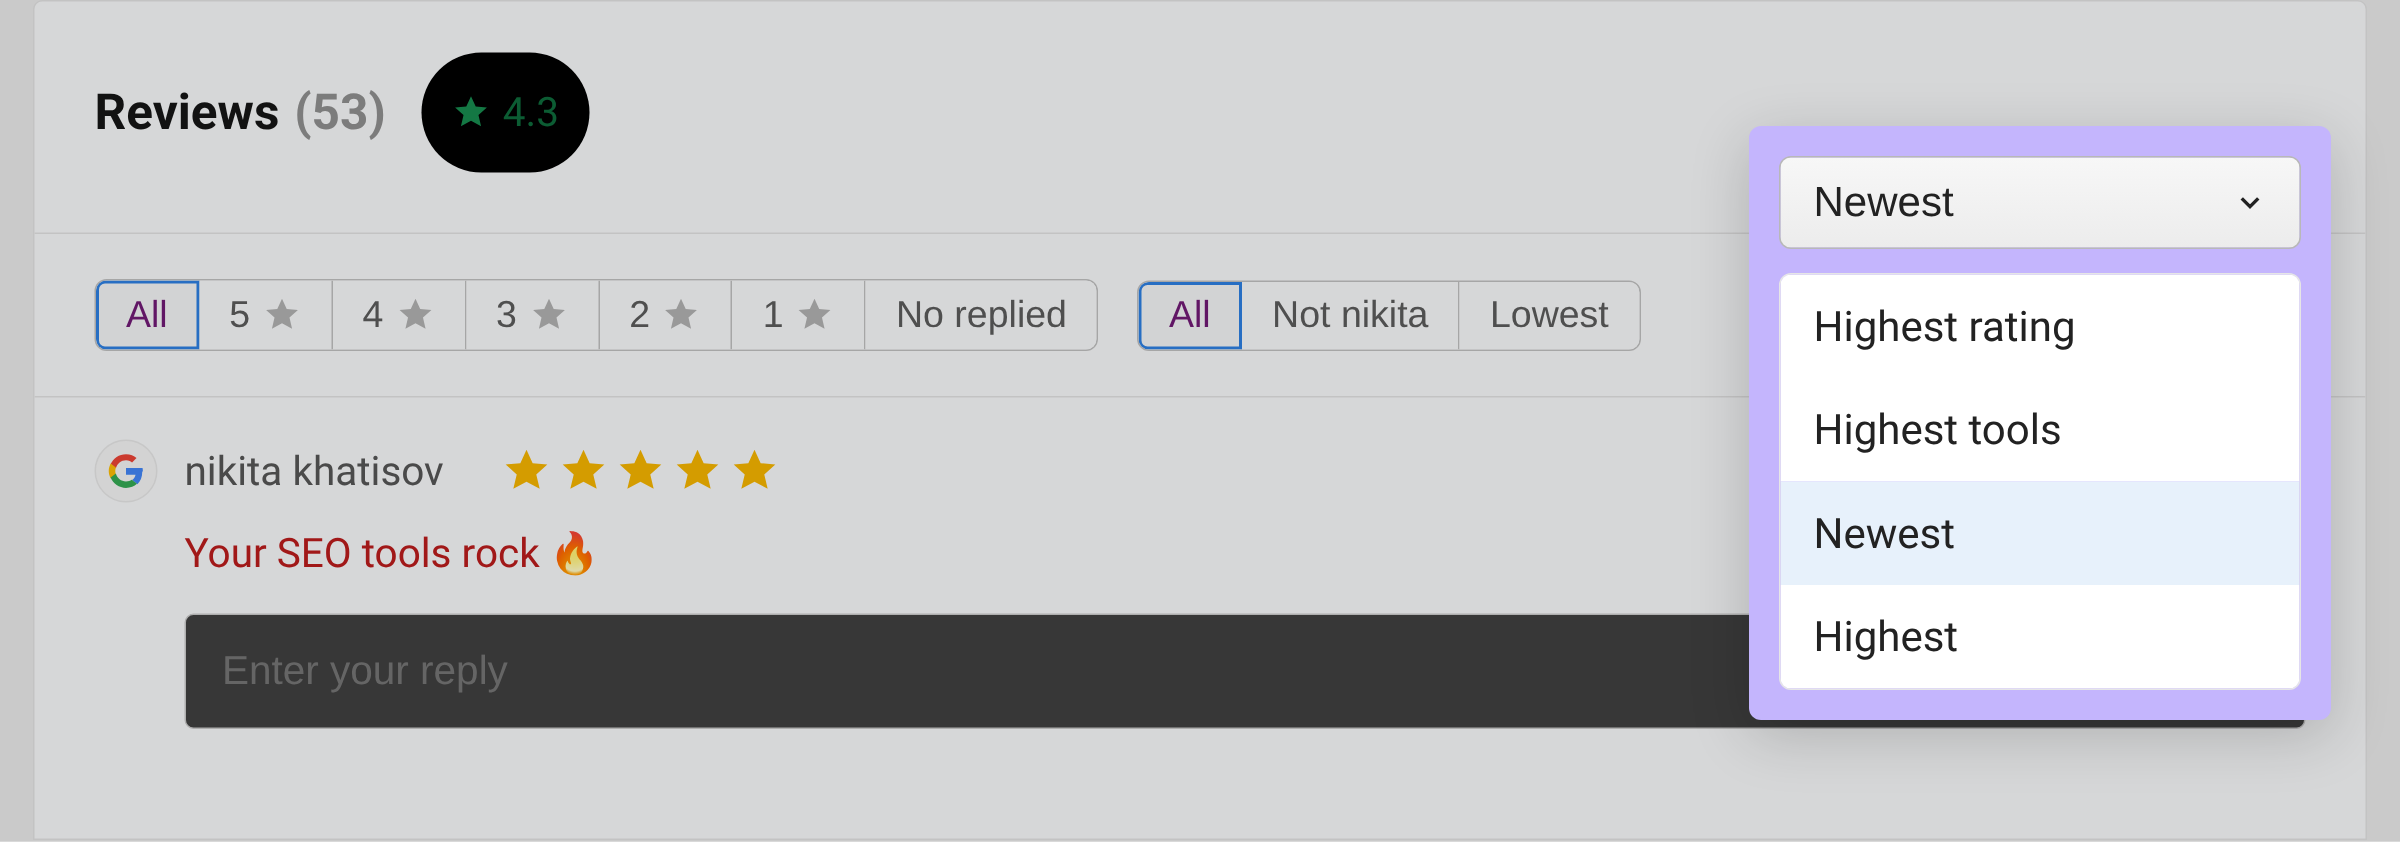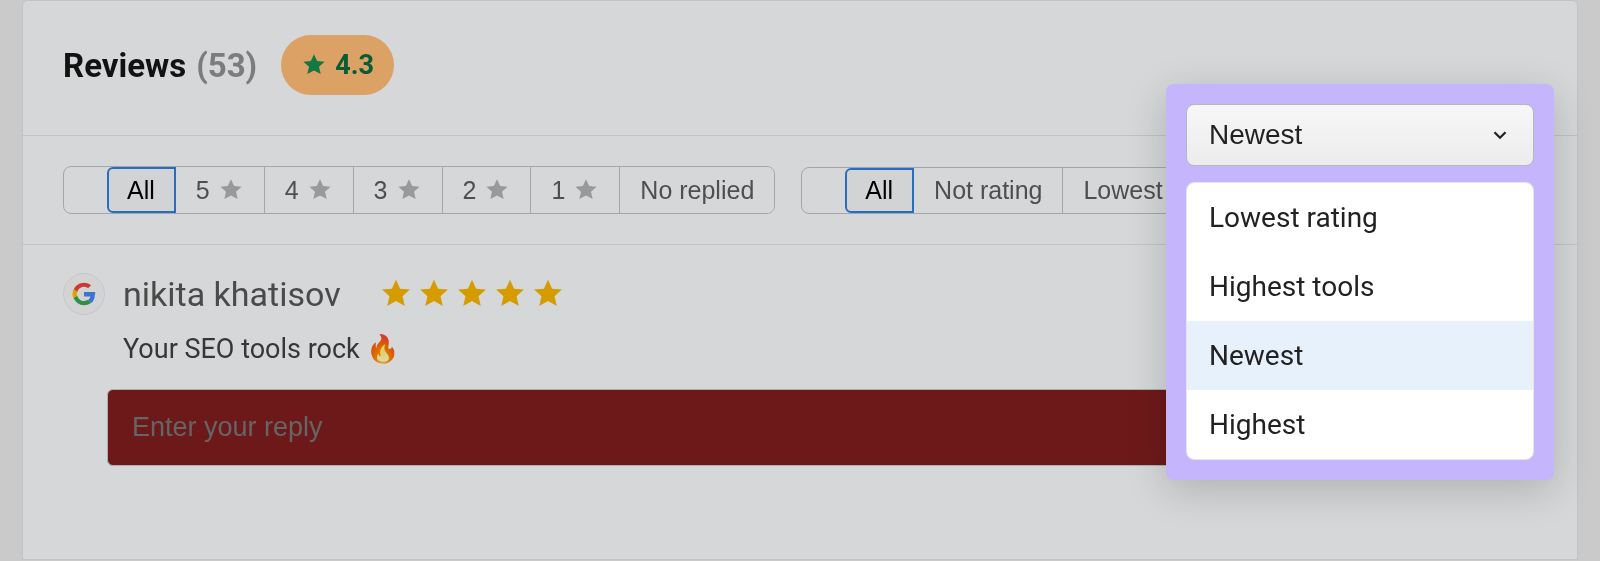--- a/index.html
+++ b/index.html
@@ -28,25 +28,25 @@
     gap: 24px;
     padding: 34px 40px 40px 40px;
   }
   .title-row { display: flex; align-items: baseline; gap: 10px; }
   .title { font-size: 33px; font-weight: 700; color: #151515; }
   .count { font-size: 33px; font-weight: 700; color: #8f8f8f; }
   .rating-pill {
     display: inline-flex;
     align-items: center;
     gap: 8px;
-    background: #fdba74;
+    background: #000000;
     color: #0e6a3b;
-    font-weight: 700;
+    font-weight: 400;
     font-size: 27px;
-    padding: 14px 20px;
+    padding: 24px 20px;
     border-radius: 999px;
   }
   .rating-pill svg { width: 26px; height: 26px; fill: #178a4f; }
 
   .filters-row {
     display: flex;
     align-items: center;
     gap: 26px;
     padding: 30px 40px;
     border-top: 1px solid #e1e1e1;
@@ -70,55 +70,54 @@
     border: none;
     border-right: 1px solid #bfbfbf;
     cursor: pointer;
     line-height: 1;
   }
   .seg-btn:last-child { border-right: none; }
   .seg-btn.active {
     outline: 2px solid #2d7fe0;
     outline-offset: -2px;
     background: #f2f3f4;
-    color: #000000;
+    color: #701a75;
     border-radius: 6px 0 0 6px;
-    margin-left: 43px;
   }
   .seg-btn .star { width: 26px; height: 26px; fill: #b0b0b0; }
 
   .review {
     padding: 28px 40px 0 40px;
   }
   .review-head {
     display: flex;
     align-items: center;
     gap: 18px;
     margin-bottom: 18px;
   }
   .google-badge {
     width: 42px; height: 42px;
     border-radius: 50%;
     background: #f3f3f3;
     border: 1px solid #e5e5e5;
     display: flex; align-items: center; justify-content: center;
   }
-  .reviewer { font-size: 34px; color: #555; }
+  .reviewer { font-size: 27px; color: #555; }
   .stars { display: inline-flex; gap: 4px; margin-left: 20px;}
   .stars svg { width: 34px; height: 34px; fill: #f4b400; }
-  .review-text { font-size: 27px; color: #404040; margin: 14px 0 24px 60px; }
+  .review-text { font-size: 27px; color: #b91c1c; margin: 14px 0 24px 60px; }
   .reply-box {
-    margin-left: 44px;
+    margin-left: 60px;
     width: calc(100% - 60px);
     border: 1px solid #c8c8c8;
     border-radius: 6px;
     padding: 22px 24px;
     font-size: 27px;
     color: #8f8f8f;
-    background: #7f1d1d;
+    background: #404040;
   }
 
   
   .sort-pop {
     position: absolute;
     top: 84px;
     right: 46px;
     width: 388px;
     background: #c4b5fd;
     border-radius: 8px;
@@ -211,21 +210,21 @@
         <span>1</span>
         <svg class="star" viewBox="0 0 24 24">
             <path d="M12 2l2.9 6.3 6.9.6-5.2 4.7 1.6 6.8L12 17l-6.2 3.4 1.6-6.8L2.2 8.9l6.9-.6z"></path>
           </svg>
       </button>
       <button class="seg-btn">No replied</button>
     </div>
 
     <div class="seg">
       <button class="seg-btn active">All</button>
-      <button class="seg-btn">Not rating</button>
+      <button class="seg-btn">Not nikita</button>
       <button class="seg-btn">Lowest</button>
     </div>
   </div>
 
   <div class="review">
     <div class="review-head">
       <span class="google-badge">
         <svg width="24" height="24" viewBox="0 0 48 48">
           <path fill="#EA4335" d="M24 9.5c3.9 0 6.6 1.7 8.1 3.1l5.9-5.9C34.6 3.5 29.9 1.5 24 1.5 14.8 1.5 6.9 7 3.5 15l7 5.4C12.2 14 17.6 9.5 24 9.5z"></path>
           <path fill="#4285F4" d="M46.5 24.5c0-1.6-.1-3.1-.4-4.5H24v9h12.7c-.5 2.9-2.1 5.4-4.5 7.1l7 5.4c4.1-3.8 6.5-9.4 6.5-17z"></path>
@@ -261,18 +260,18 @@
 <div class="dim"></div>
 
 <div class="sort-pop">
   <button class="sort-trigger">
     <span>Newest</span>
     <svg viewBox="0 0 24 24">
         <polyline points="6 9 12 15 18 9"></polyline>
       </svg>
   </button>
   <div class="sort-menu">
-    <div class="sort-item">Lowest rating</div>
+    <div class="sort-item">Highest rating</div>
     <div class="sort-item">Highest tools</div>
     <div class="sort-item selected">Newest</div>
     <div class="sort-item">Highest</div>
   </div>
 </div>
 
 </body></html>

